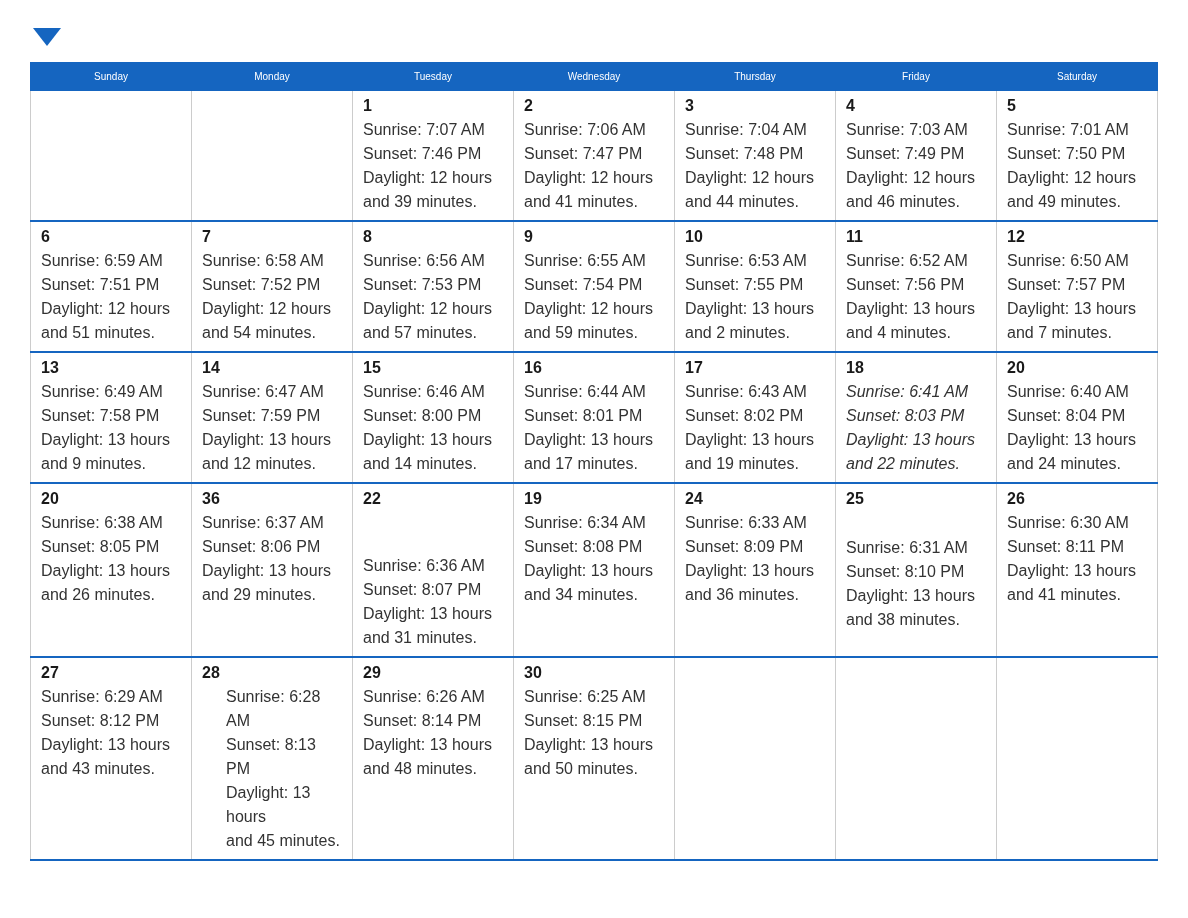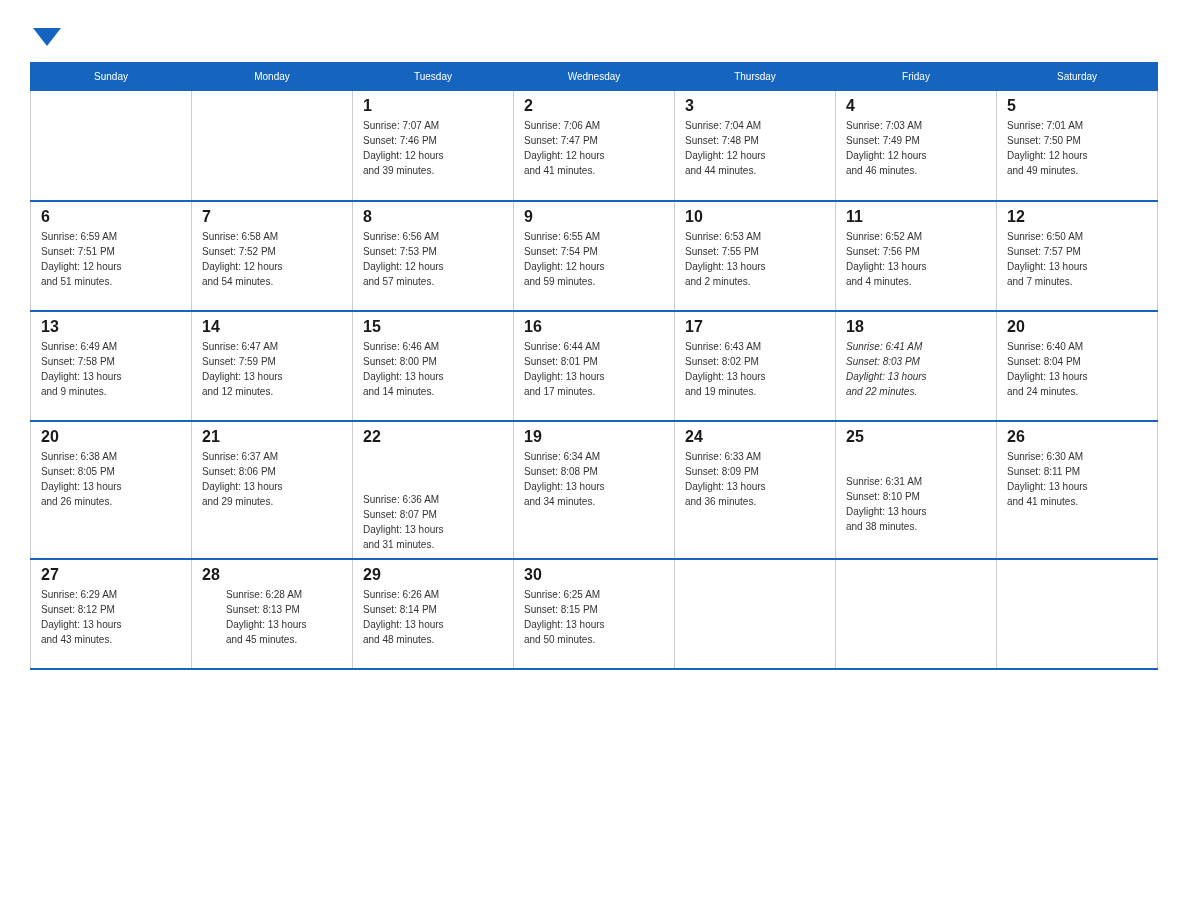--- a/index.html
+++ b/index.html
@@ -84,21 +84,21 @@
       border-bottom: 2px solid #1565c0;
     }
     .day-num {
       font-size: 16px;
       font-weight: bold;
       color: #1a1a1a;
       display: block;
       margin-bottom: 3px;
     }
     .day-info {
-      font-size: 10px;
+      font-size: 16px;
       color: #333;
       line-height: 1.5;
     }
     .empty-cell {
       background: #fff;
     }
   </style>
 </head>
 <body>
 
@@ -272,21 +272,21 @@
       </tr>
       <tr>
         <td>
           <span class="day-num">20</span>
           <div class="day-info" style="white-space: pre-line;">Sunrise: 6:38 AM
 Sunset: 8:05 PM
 Daylight: 13 hours
 and 26 minutes.</div>
         </td>
         <td>
-          <span class="day-num">21</span>
+          <span class="day-num">36</span>
           <div class="day-info" style="white-space: pre-line;">Sunrise: 6:37 AM
 Sunset: 8:06 PM
 Daylight: 13 hours
 and 29 minutes.</div>
         </td>
         <td>
           <span class="day-num">22</span>
           <div class="day-info" style="white-space: pre-line; margin-top: 46px;">Sunrise: 6:36 AM
 Sunset: 8:07 PM
 Daylight: 13 hours

